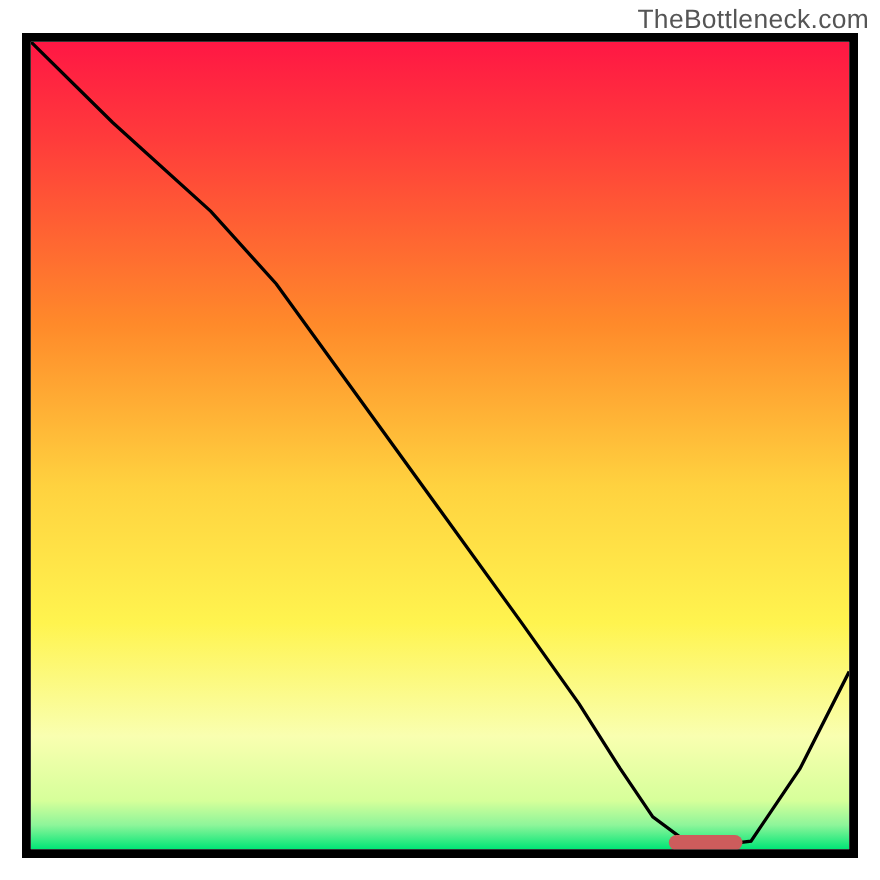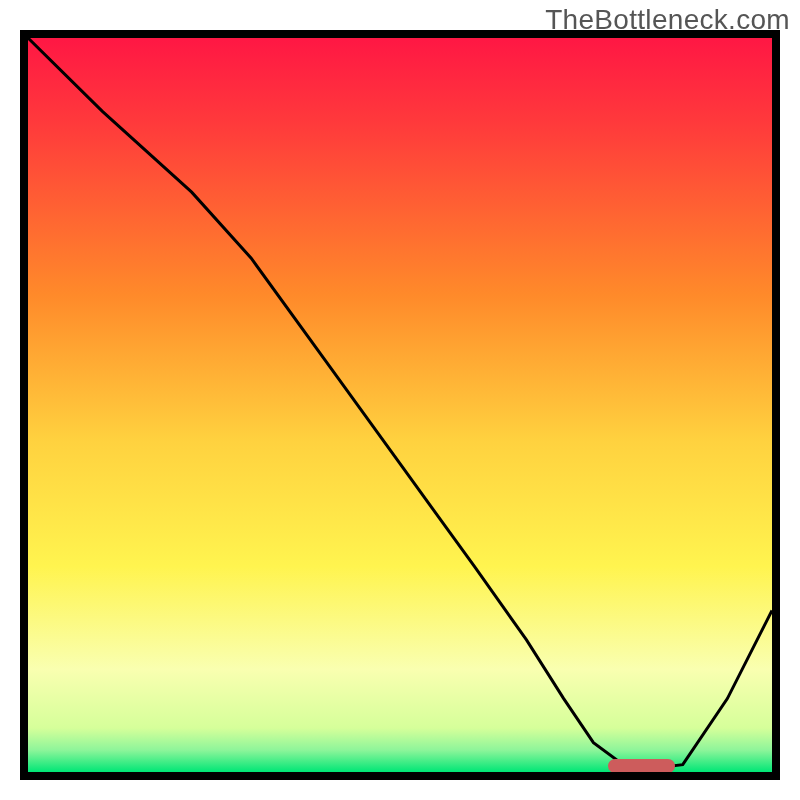--- a/index.html
+++ b/index.html
@@ -15,21 +15,21 @@
     position: relative;
     width: 800px;
     height: 800px;
     box-sizing: border-box;
   }
   .watermark {
     position: absolute;
     top: 4px;
     right: 10px;
     color: #555;
-    font-size: 28px;
+    font-size: 24px;
     font-weight: 500;
     letter-spacing: 0.3px;
     z-index: 5;
     text-align: center;
   }
   .plot-border {
     position: absolute;
     left: 20px;
     top: 30px;
     width: 760px;

